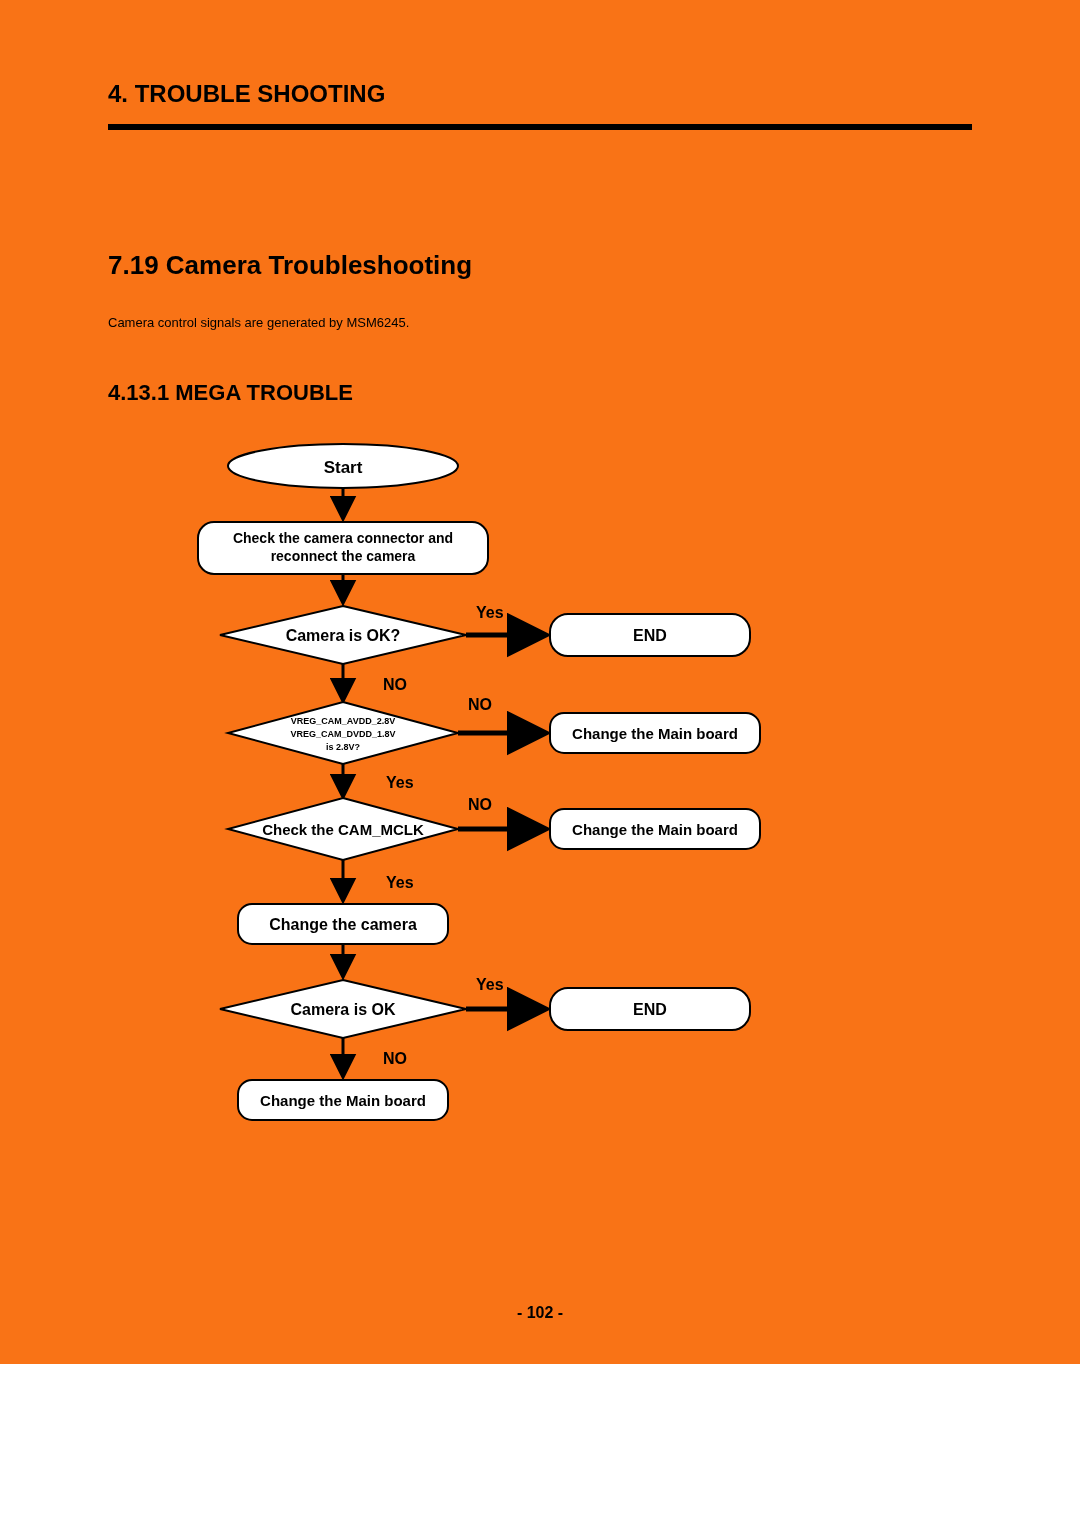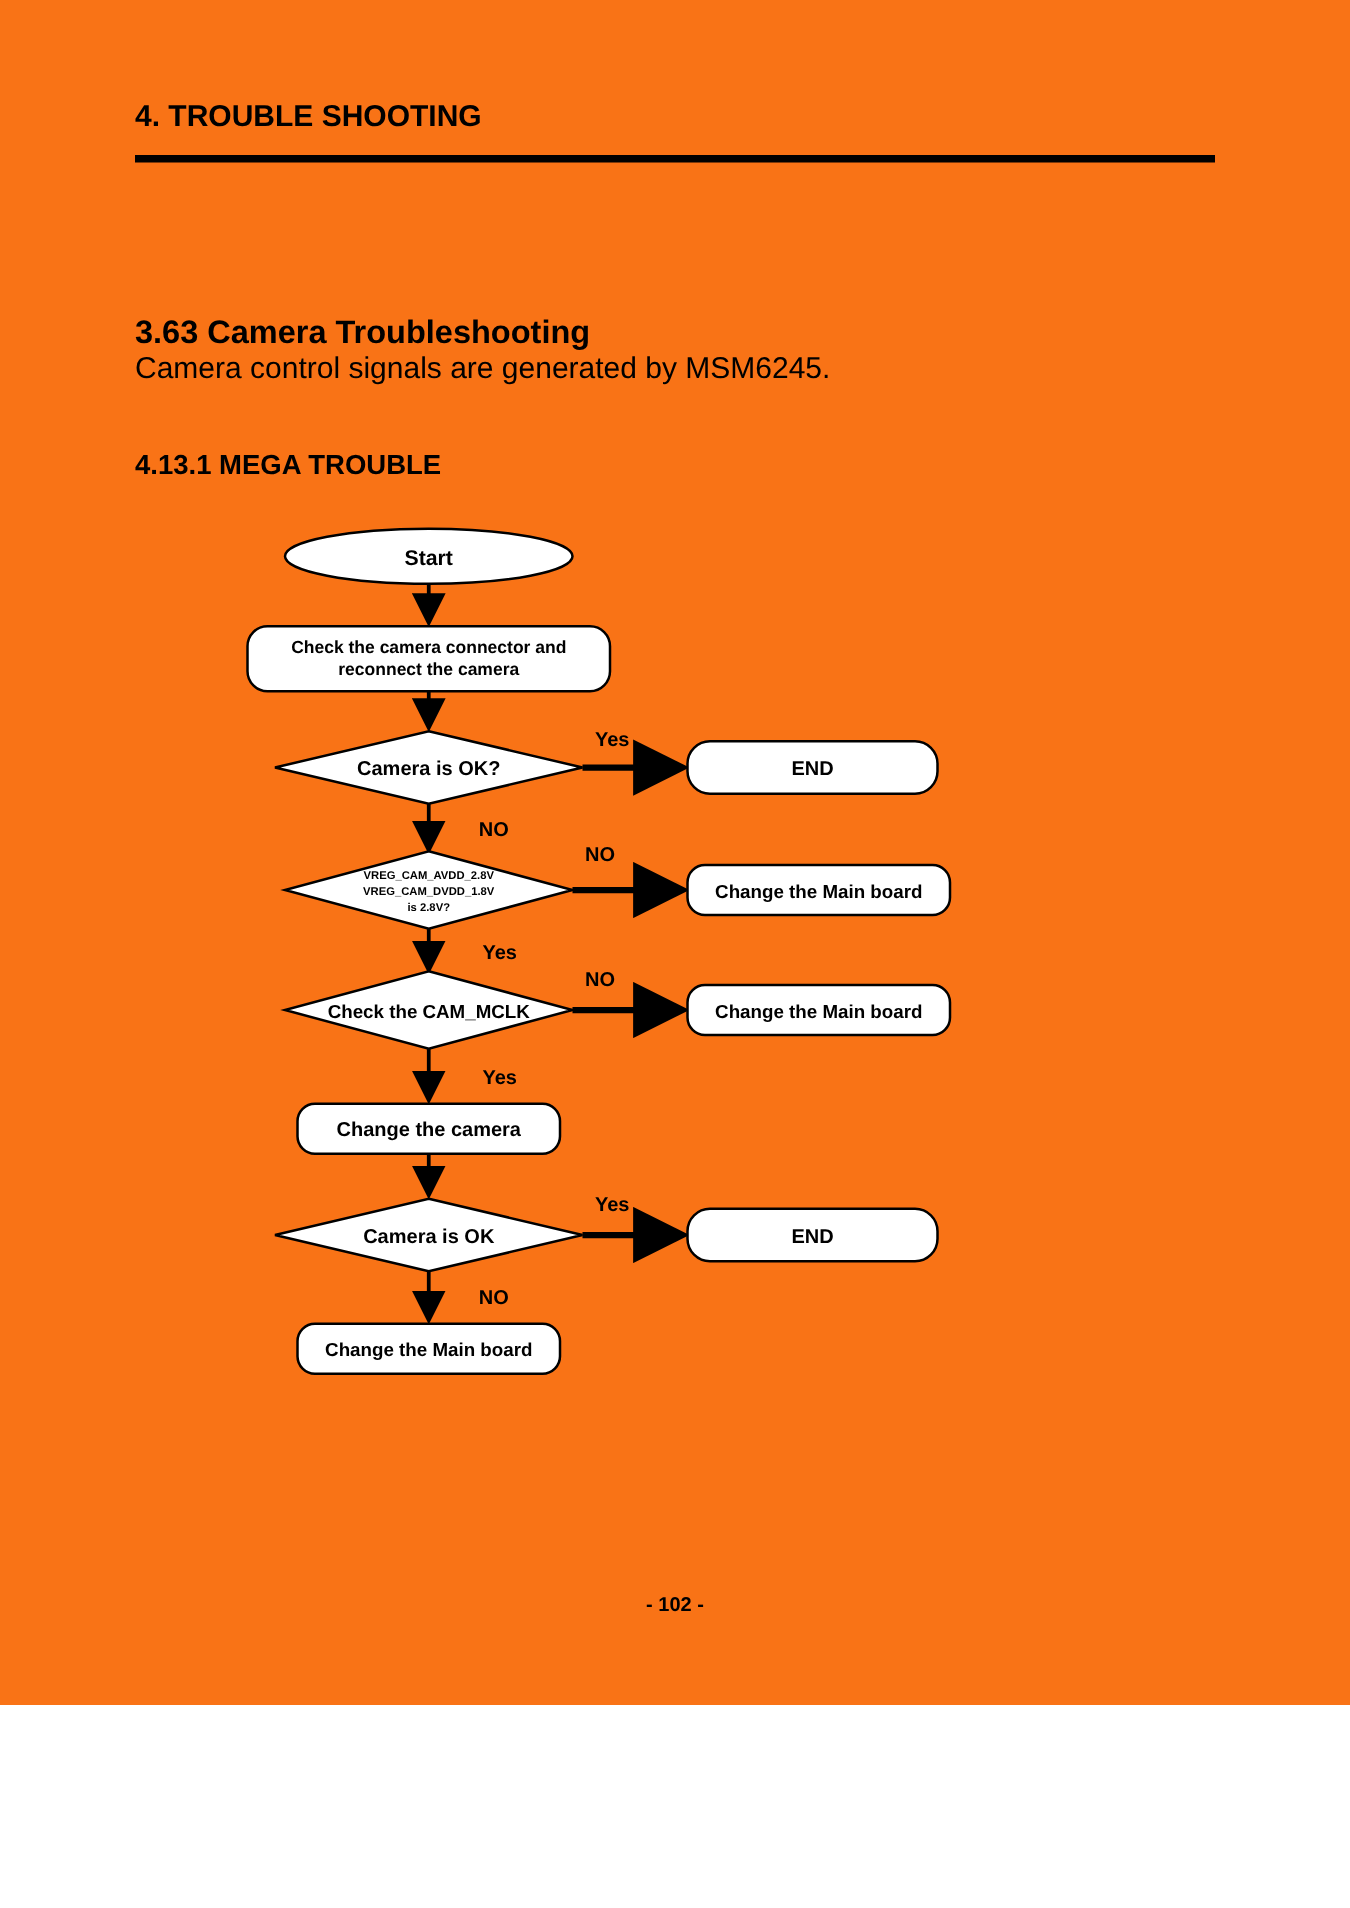--- a/index.html
+++ b/index.html
@@ -2,35 +2,35 @@
 <html><head>
 <meta charset="utf-8">
 <style>
   * { margin: 0; padding: 0; box-sizing: border-box; }
   body { background: #fff; font-family: Arial, Helvetica, sans-serif; }
   .page { width: 1080px; height: 1364px; margin: 0 auto; position: relative; background: #f97316; }
   .content { padding: 80px 108px 0 108px; }
   .chapter-title { font-size: 24px; font-weight: bold; padding-bottom: 10px; }
   .rule { height: 6px; background: #000; margin-top: 6px; }
   .section-title { font-size: 26px; font-weight: bold; margin-top: 120px; }
-  .body-text { font-size: 24px; }
+  .body-text { font-size: 13px; margin-top: 34px; }
   .subsection-title { font-size: 22px; font-weight: bold; margin-top: 50px; }
   .flow { position: relative; width: 100%; height: 720px; margin-top: 34px; }
   .flow svg { position: absolute; top: 0; left: 0; }
-  .page-number { position: absolute; bottom: 70px; left: 0; width: 100%; text-align: center; font-weight: bold; font-size: 16px; }
+  .page-number { position: absolute; bottom: 42px; left: 0; width: 100%; text-align: center; font-weight: bold; font-size: 16px; }
 </style>
 </head>
 <body>
 
 <div class="page">
   <div class="content">
     <div class="chapter-title">4. TROUBLE SHOOTING</div>
     <div class="rule"></div>
 
-    <div class="section-title">3.63 Camera Troubleshooting</div>
+    <div class="section-title">7.19 Camera Troubleshooting</div>
     <div class="body-text">Camera control signals are generated by MSM6245.</div>
     <div class="subsection-title">4.13.1 MEGA TROUBLE</div>
 
     <div class="flow">
       <svg width="864" height="720" viewBox="0 0 864 720">
         <defs>
           <marker id="arrow" viewBox="0 0 12 12" refX="10" refY="6" markerWidth="9" markerHeight="9" orient="auto">
             <path d="M 0 0 L 12 6 L 0 12 z" fill="#000"></path>
           </marker>
         </defs>

